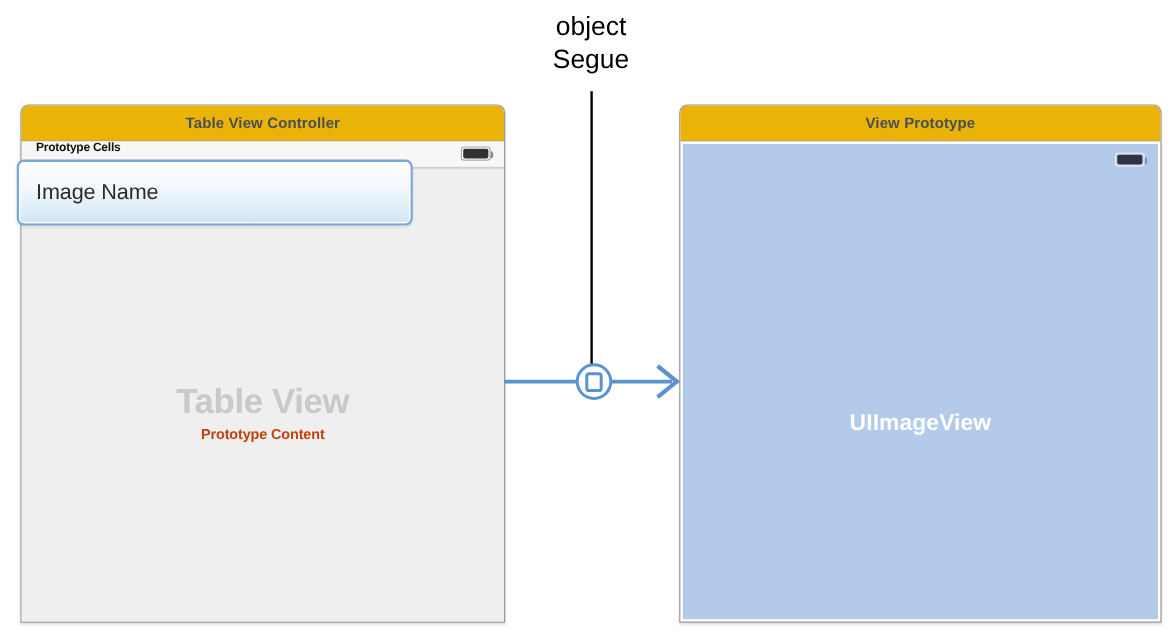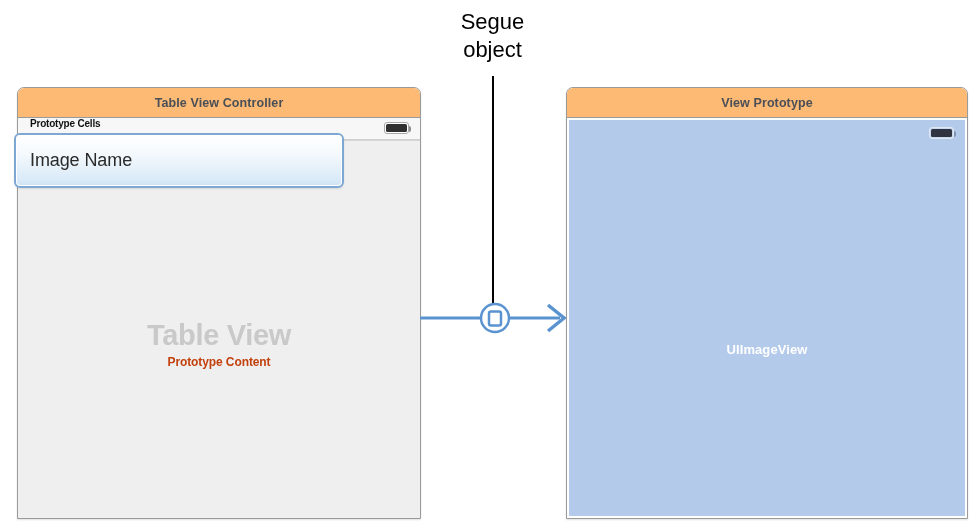--- a/index.html
+++ b/index.html
@@ -44,21 +44,21 @@
     background: #ffffff;
     border: 1px solid #9a9a9a;
     border-radius: 7px 7px 0 0;
     box-shadow: 0 1px 2px rgba(0,0,0,0.12);
   }
   .panel-titlebar {
     box-sizing: border-box;
     height: 30px;
     border-bottom: 1px solid #9a9a9a;
     border-radius: 6px 6px 0 0;
-    background: #fdba74;
+    background: #eab308;
     display: flex;
     align-items: center;
     justify-content: center;
   }
   .panel-title {
     font-size: 12.5px;
     font-weight: bold;
     color: #4a4f57;
     letter-spacing: 0.1px;
   }
@@ -211,42 +211,42 @@
     padding: 1px;
   }
   .vc-battery .battery-fill { background: #2f3440; }
   .vc-battery .battery-nub { background: #7f93b3; }
   .vc-imageview-label {
     position: absolute;
     left: 0;
     right: 0;
     top: 222px;
     text-align: center;
-    font-size: 13px;
+    font-size: 19px;
     font-weight: bold;
     color: #ffffff;
     letter-spacing: 0.1px;
   }
 
   
   .segue {
     position: absolute;
     left: 420px;
     top: 288px;
     width: 150px;
     height: 60px;
   }
   .segue svg { display: block; }
 </style>
 </head>
 <body>
 
 <div class="callout">
+  <div>object</div>
   <div>Segue</div>
-  <div>object</div>
 </div>
 <div class="callout-line"></div>
 
 <div class="panel" id="panel-table">
   <div class="panel-titlebar">
     <span class="panel-title">Table View Controller</span>
   </div>
   <div class="panel-body">
 
     <div class="tv-status">

